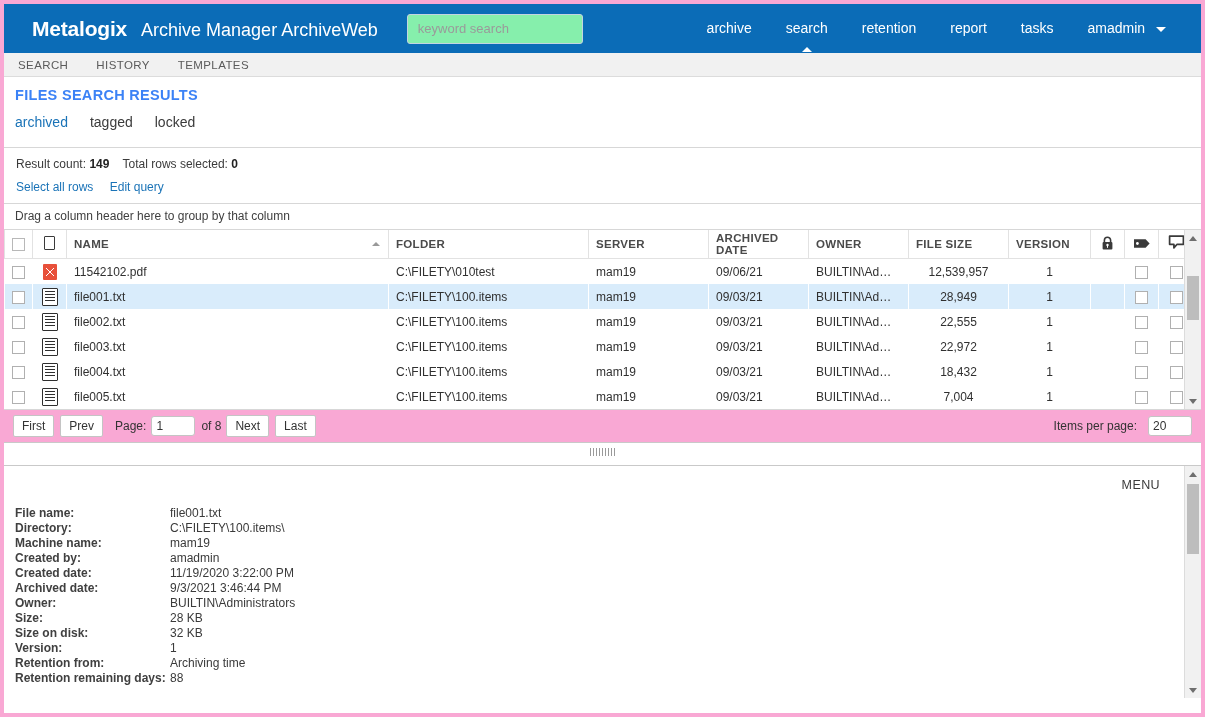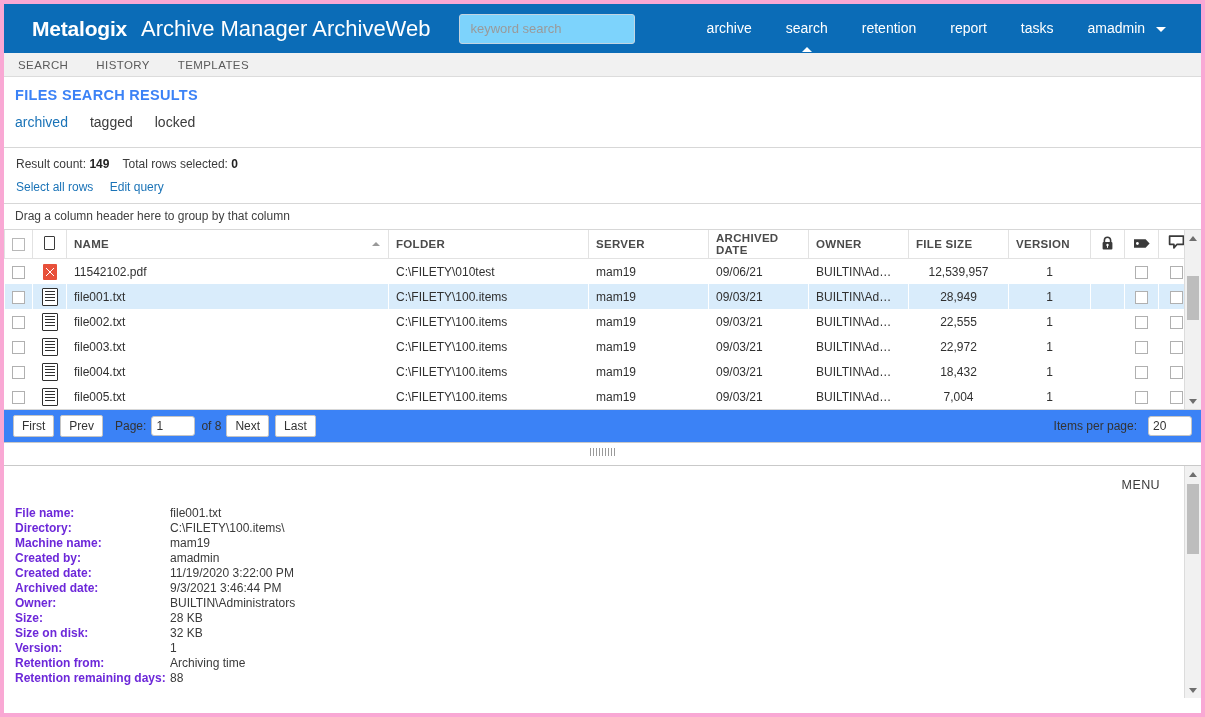--- a/index.html
+++ b/index.html
@@ -37,30 +37,30 @@
     padding-left: 28px;
   }
   .brand-logo {
     color: #ffffff;
     font-size: 21px;
     font-weight: bold;
     letter-spacing: -0.2px;
   }
   .brand-app {
     color: #ffffff;
-    font-size: 22px;
+    font-size: 18px;
     font-weight: normal;
     margin-left: 14px;
     letter-spacing: 0px;
   }
   .search-box {
     margin-left: 29px;
     width: 176px;
     height: 30px;
-    background: #7dd3fc;
+    background: #86efac;
     border: 1px solid #c3d4e0;
     border-radius: 3px;
     box-sizing: border-box;
     display: flex;
     align-items: center;
   }
   .search-box input {
     border: none;
     outline: none;
     width: 100%;
@@ -326,21 +326,21 @@
   }
 
   
   .pager {
     border-top: 1px solid #d7d7d7;
     border-bottom: 1px solid #c9c9c9;
     height: 32px;
     display: flex;
     align-items: center;
     padding: 0 9px;
-    background: #3b82f6;
+    background: #f9a8d4;
   }
   .pbtn {
     border: 1px solid #c4c4c4;
     background: #ffffff;
     height: 22px;
     min-width: 38px;
     padding: 0 8px;
     margin-right: 6px;
     font-family: "Liberation Sans", sans-serif;
     font-size: 12px;
@@ -416,21 +416,21 @@
     font-size: 12px;
   }
   table.detail-table td {
     padding: 0 0 0 0;
     height: 15px;
     vertical-align: top;
     white-space: nowrap;
   }
   td.dkey {
     font-weight: bold;
-    color: #6d28d9;
+    color: #404040;
     padding-right: 14px;
     width: 155px;
   }
   td.dval { color: #3a3a3a; }
 
   .dscroll {
     position: absolute;
     top: 0; right: 0; bottom: 0;
     width: 16px;
     background: #f1f1f1;

